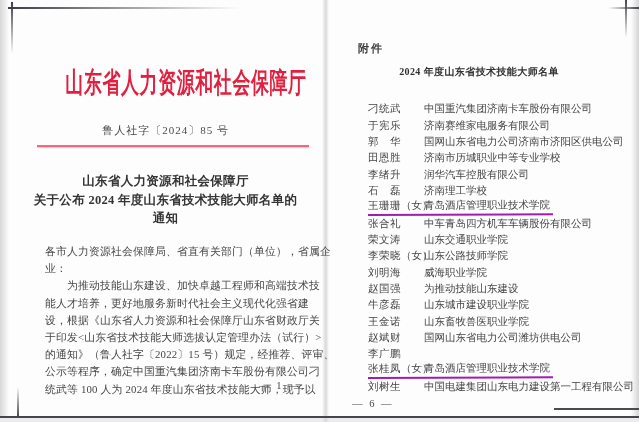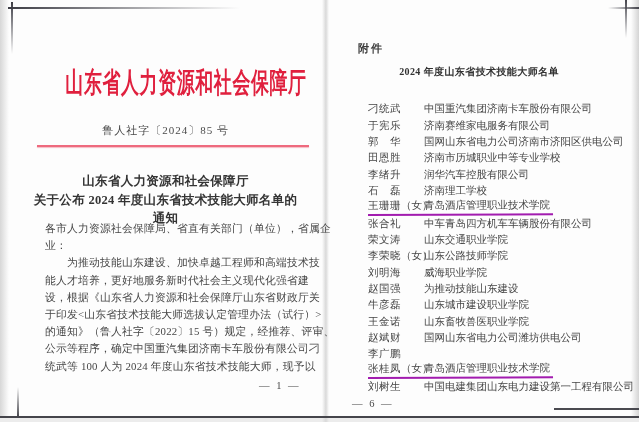--- a/index.html
+++ b/index.html
@@ -37,21 +37,21 @@
     position:absolute;left:0;top:64px;width:313px;text-align:center;
     font-size:28px;font-weight:700;color:#e0203e;white-space:nowrap;
     transform:scaleX(0.64);transform-origin:50% 50%;letter-spacing:1px;
   }
   .lp-docnum{position:absolute;left:0;top:123px;width:313px;text-align:center;
     font-size:11px;color:#4a4a4a;letter-spacing:1px;}
   .lp-redrule{position:absolute;left:28px;top:145px;width:272px;height:2px;
     background:#ee6a7e;box-shadow:0 1px 1px rgba(238,106,126,.45);}
   .lp-notice{position:absolute;left:0;top:172px;width:313px;text-align:center;
     font-weight:700;color:#343434;font-size:12.5px;line-height:18.5px;letter-spacing:.3px;}
-  .lp-body{position:absolute;left:36px;top:220px;width:268px;
+  .lp-body{position:absolute;left:36px;top:243px;width:268px;
     font-size:10.8px;line-height:17.2px;color:#464646;letter-spacing:.2px;}
   .lp-body div{white-space:nowrap;}
   .lp-pagenum{position:absolute;left:250px;top:380px;font-size:10.5px;color:#4a4a4a;letter-spacing:2px;}
   
   .rp{position:absolute;left:329px;top:0;width:354px;height:418px;}
   .rp-attach{position:absolute;left:29px;top:41px;font-size:11px;font-weight:700;color:#3c3c3c;letter-spacing:2px;}
   .rp-title{position:absolute;left:0;top:65px;width:300px;text-align:center;
     font-size:10px;font-weight:700;color:#323232;letter-spacing:.4px;white-space:nowrap;}
   .rp-list{position:absolute;left:39px;top:101px;width:268px;}
   .list-row{height:16.35px;display:flex;align-items:center;white-space:nowrap;

